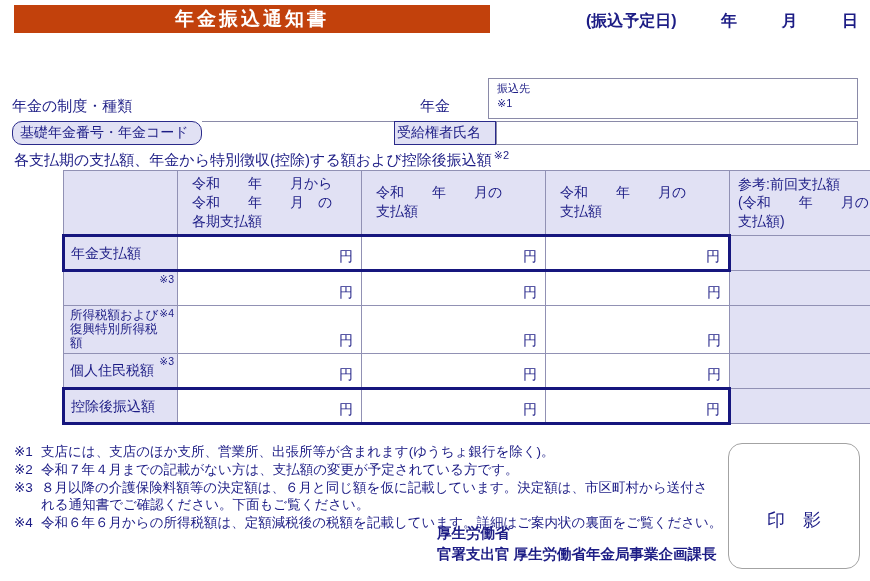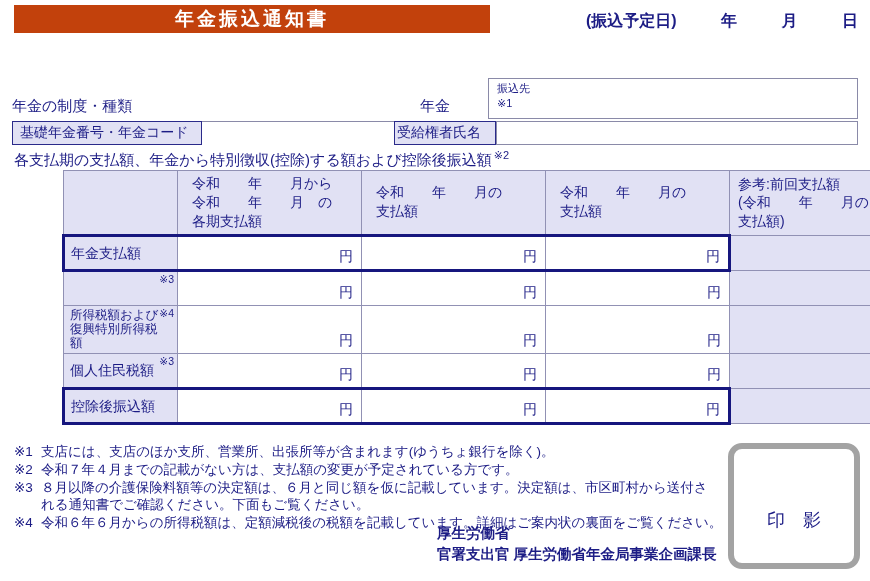--- a/index.html
+++ b/index.html
@@ -42,21 +42,21 @@
     border:1px solid #8a8aa8; background:#ffffff;
     padding:2px 8px;
   }
   .transfer-box .t { font-size:11px; display:block; }
   .transfer-box .n { font-size:11px; display:block; margin-top:1px; }
   .tag-box {
     height:24px; background:#e1e1f4; border:1px solid #2a2a8a;
     display:flex; align-items:center; padding:0 7px;
     font-size:14px;
   }
-  .basic-box { left:12px; top:121px; width:190px; }
+  .basic-box { left:12px; top:121px; width:190px;border-radius:10px; }
   .recipient-box { left:394px; top:121px; width:102px; padding:0 2px; }
   .writing-line { left:202px; top:121px; width:192px; height:1px; background:#8a8aa8; }
   .value-box {
     left:496px; top:121px; width:362px; height:24px;
     border:1px solid #8a8aa8; background:#ffffff;
   }
 
   
   .caption { left:14px; top:149px; font-size:15px; }
   .caption sup { font-size:11px; margin-left:2px; }
@@ -101,21 +101,21 @@
 
   
   .footnotes { left:14px; top:443px; width:718px; font-size:13.5px; }
   .footnote { display:flex; line-height:17.8px; }
   .footnote .mk { flex:0 0 27px; }
   .footnote .tx { flex:1; white-space:pre-line; }
 
   
   .seal-box {
     left:728px; top:443px; width:132px; height:126px;
-    border:6px solid #a3a3a3; border-radius:14px; background:#ffffff;
+    border:1px solid #a3a3a3; border-radius:14px; background:#ffffff;
     display:flex; align-items:center; justify-content:center;
   }
   .seal-box span { font-size:18px; margin-top:28px; }
   .issuer { left:437px; top:523px; font-size:14.5px; font-weight:bold; line-height:21px; }
 </style>
 </head>
 <body>
 
 <div class="page">
 

